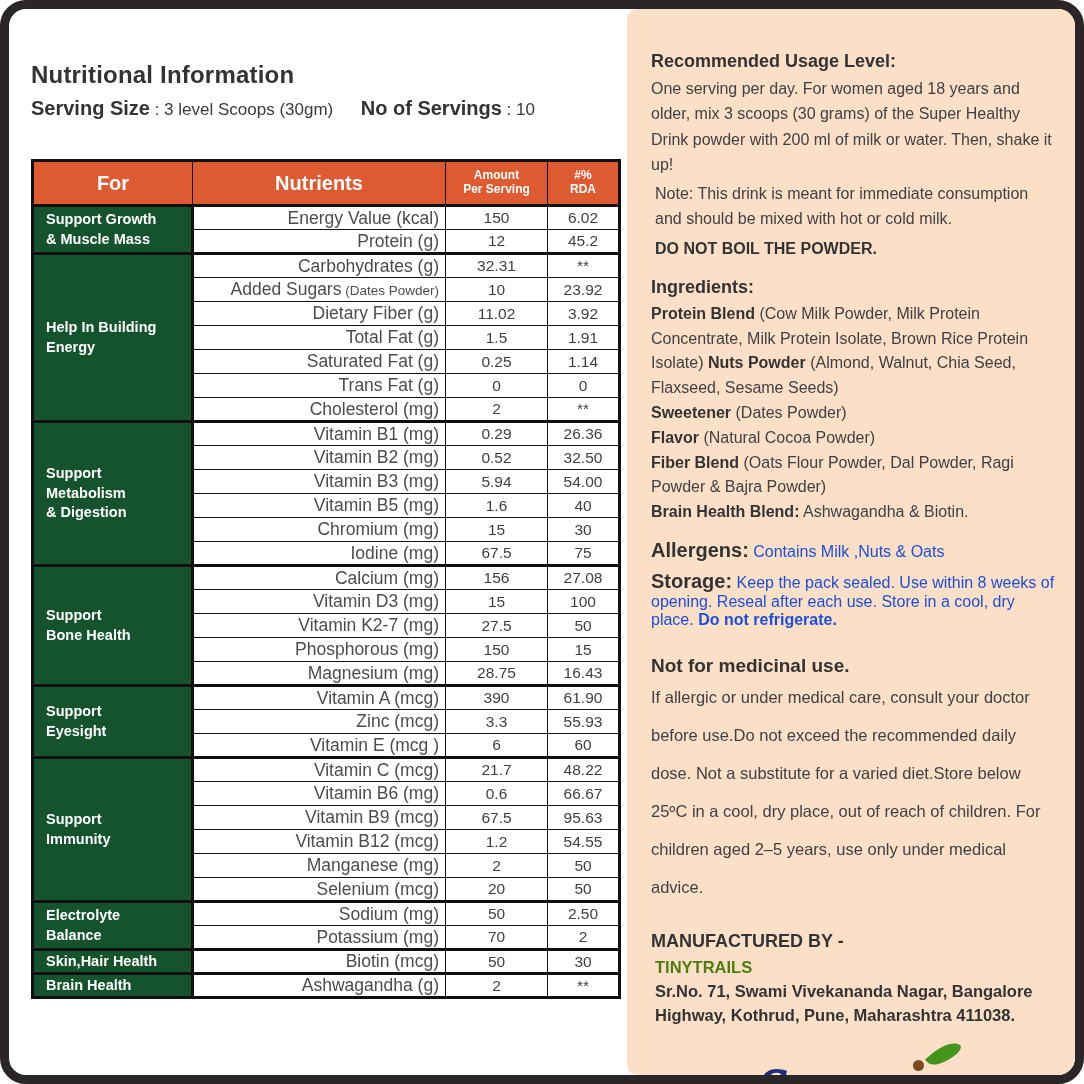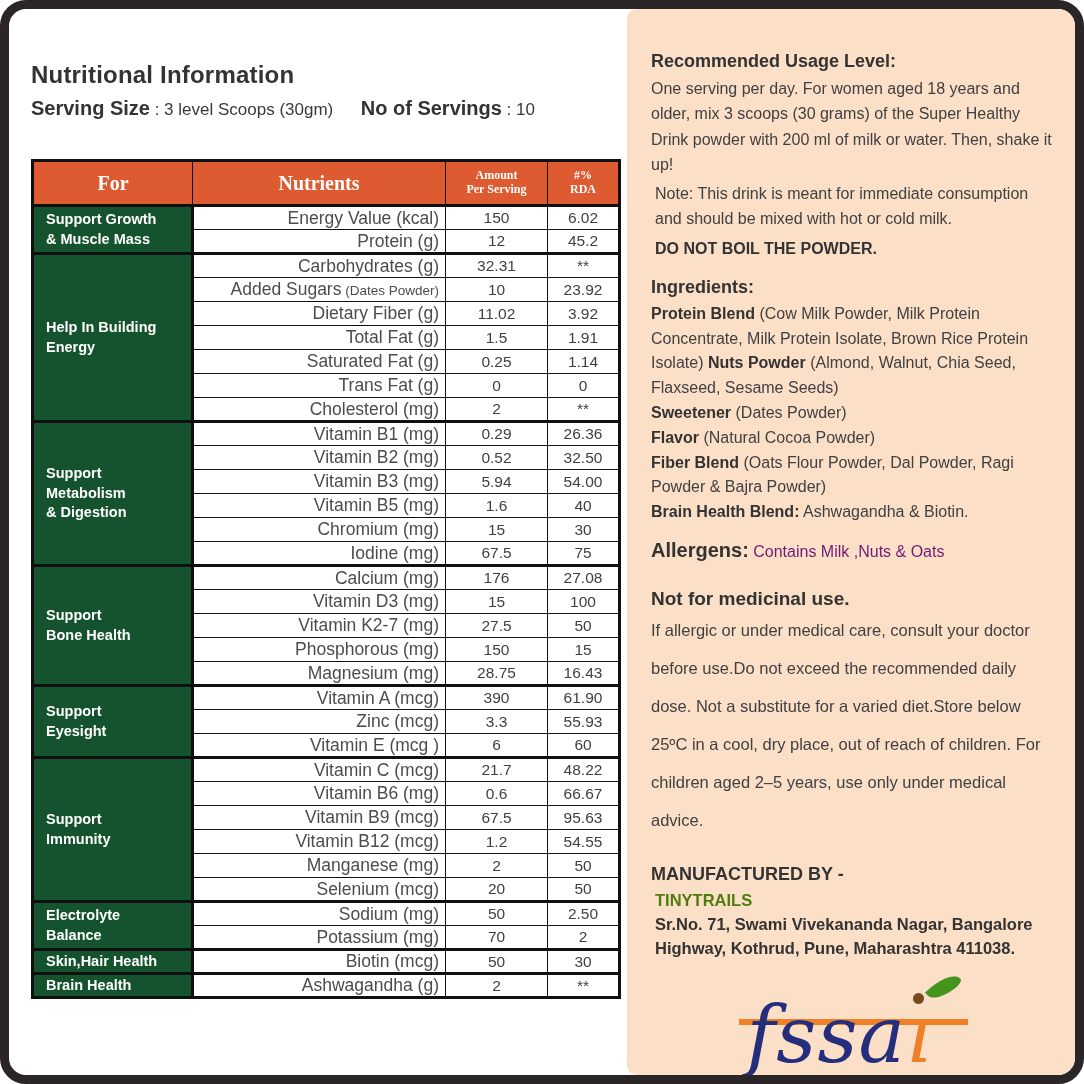--- a/index.html
+++ b/index.html
@@ -10,21 +10,21 @@
   }
   
   .left-panel{position:absolute;left:0;top:0;width:618px;height:100%;}
   .page-title{position:absolute;left:22px;top:52px;font-size:24px;font-weight:bold;color:#333;letter-spacing:.2px;}
   .serving-line{position:absolute;left:22px;top:88px;font-size:17px;color:#3a3a3a;white-space:nowrap;}
   .serving-line .lbl{font-weight:bold;font-size:20px;color:#333;}
   .serving-line .gap{display:inline-block;width:18px;}
   
   .ntable-wrap{position:absolute;left:22px;top:150px;}
   table.ntable{border-collapse:collapse;width:587px;table-layout:fixed;border:3px solid #101010;}
-  .ntable thead tr{height:45px;font-family:Liberation Serif, serif;}
+  .ntable thead tr{height:45px;}
   .ntable thead th{
     background:#de5a31;color:#fff;border:1px solid #101010;
     border-top:3px solid #101010;border-bottom:3px solid #101010;
     font-weight:bold;padding:0;
   }
   .ntable thead th.big{font-size:20px;}
   .ntable thead th.small{font-size:12px;line-height:1.15;}
   .ntable tbody tr{height:24px;}
   .ntable td{border:1px solid #101010;padding:0;}
   .ntable tr.gstart td{border-top:3px solid #101010;}
@@ -42,21 +42,21 @@
   }
   .sec-heading{font-size:18px;font-weight:bold;color:#333;margin:0 0 4px 0;}
   .body-text{font-size:16px;line-height:1.58;color:#414042;margin:0;}
   .bold-text{font-weight:bold;color:#333;}
   .usage-note{margin:4px;}
   .ing-section{margin-top:16px;}
   .ing-line{font-size:16px;line-height:1.55;color:#414042;}
   .ing-line .b{font-weight:bold;color:#333;}
   .inline-sec{margin-top:14px;}
   .big-label{font-size:20px;font-weight:bold;color:#333;}
-  .allergen-text{font-size:16px;color:#701a75;}
+  .allergen-text{font-size:16px;color:#1d4ed8;}
   .storage-sec{margin-top:8px;}
   .med-sec{margin-top:26px;}
   .med-heading{font-size:19px;font-weight:bold;color:#333;margin:0;}
   .med-text{font-size:16.5px;line-height:2.3;color:#414042;margin:2px 0 0 0;}
   .mfg-sec{margin-top:24px;}
   .mfg-heading{font-size:18px;font-weight:bold;color:#333;margin:0;}
   .mfg-name{font-size:16.5px;font-weight:bold;color:#4d7c0f;margin:6px 0 0 4px;}
   .mfg-address{font-size:16.5px;font-weight:bold;color:#333;line-height:1.5;margin:2px 0 0 4px;}
   
   .fssai{position:relative;width:225px;height:122px;margin:30px auto 4px auto;}
@@ -179,21 +179,21 @@
               <td class="num">30</td>
             </tr>
             <tr>
               <td class="nut">Iodine (mg)</td>
               <td class="num">67.5</td>
               <td class="num">75</td>
             </tr>
             <tr class="gstart">
               <td class="forcell" rowspan="5">Support<br>Bone Health</td>
               <td class="nut">Calcium (mg)</td>
-              <td class="num">176</td>
+              <td class="num">156</td>
               <td class="num">27.08</td>
             </tr>
             <tr>
               <td class="nut">Vitamin D3 (mg)</td>
               <td class="num">15</td>
               <td class="num">100</td>
             </tr>
             <tr>
               <td class="nut">Vitamin K2-7 (mg)</td>
               <td class="num">27.5</td>
@@ -302,20 +302,25 @@
           <div class="ing-line"><span class="b">Fiber Blend</span><span> (Oats Flour Powder,  Dal Powder, Ragi Powder &amp; Bajra Powder)</span></div>
           <div class="ing-line"><span class="b">Brain Health Blend:</span><span> Ashwagandha &amp; Biotin.</span></div>
         </div>
     </div>
 
     <div class="inline-sec">
       <span class="big-label">Allergens:</span>
       <span class="allergen-text">Contains Milk ,Nuts &amp; Oats</span>
     </div>
 
+    <div class="storage-sec">
+      <span class="big-label">Storage:</span>
+      <span class="allergen-text">Keep the pack sealed. Use within 8 weeks of opening. Reseal after each use. Store in a cool, dry place.</span>
+      <span class="allergen-text bold-text">Do not refrigerate.</span>
+    </div>
 
     <div class="med-sec">
       <p class="med-heading">Not for medicinal use.</p>
       <p class="med-text">If allergic or under medical care, consult your doctor before use.Do not exceed the recommended daily dose. Not a substitute for a varied diet.Store below 25ºC in a cool, dry place, out of reach of children. For children aged 2–5 years,  use only under medical advice.</p>
     </div>
 
     <div class="mfg-sec">
       <p class="mfg-heading">MANUFACTURED BY -</p>
       <p class="mfg-name">TINYTRAILS</p>
       <p class="mfg-address">Sr.No. 71, Swami Vivekananda Nagar, Bangalore Highway, Kothrud, Pune, Maharashtra 411038.</p>

